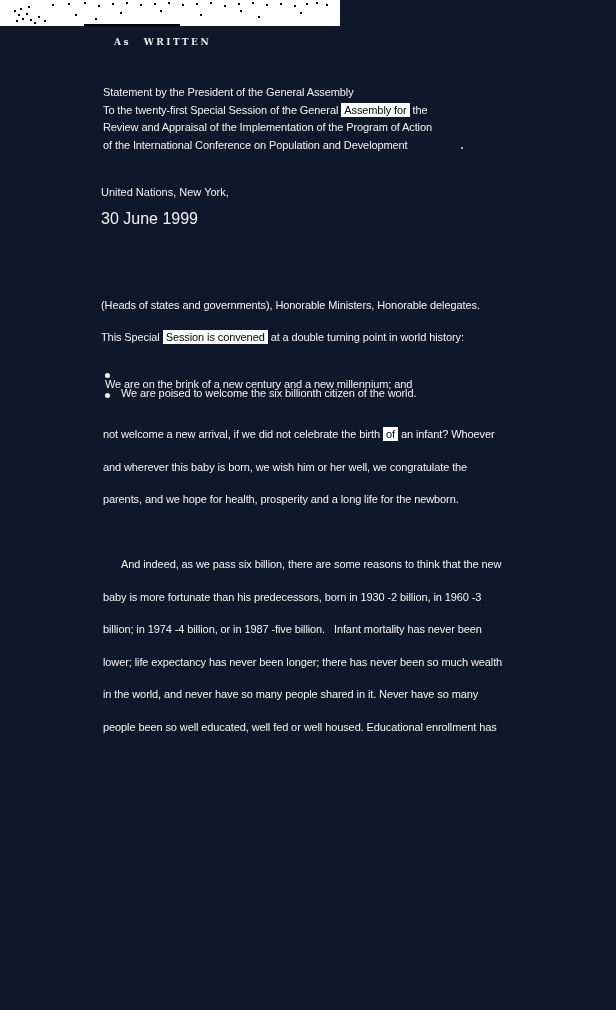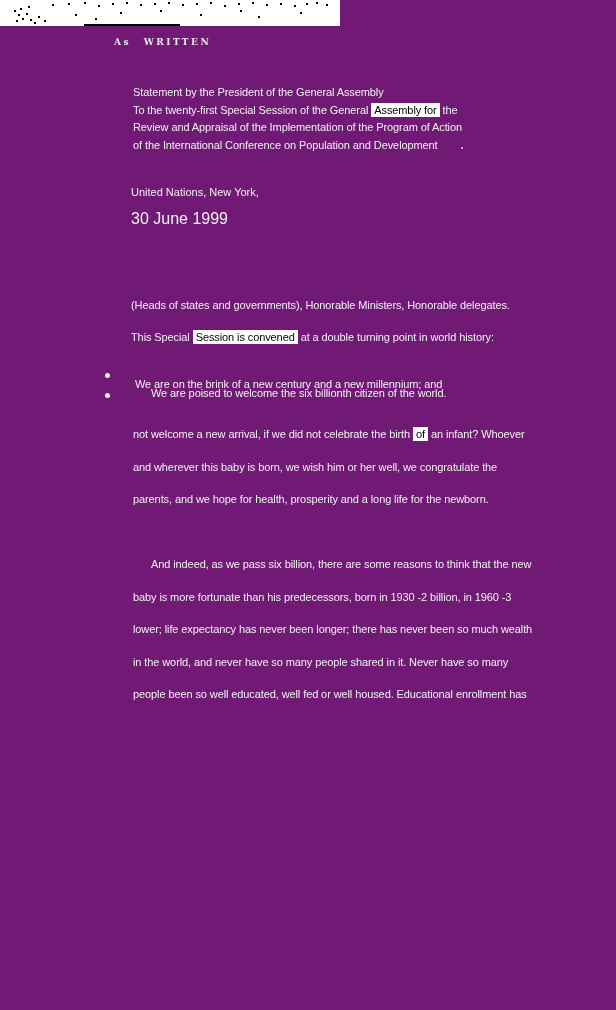--- a/index.html
+++ b/index.html
@@ -5,21 +5,21 @@
   html, body { margin: 0; padding: 0; }
   body {
     width: 616px; height: 1010px;
     background: #000;
     font-family: "Liberation Sans", sans-serif;
     position: relative;
     overflow: hidden;
   }
   .canvas {
     position: absolute; inset: 0;
-    background: #701a75;
+    background: #0f172a;
     color: #f2f2f2;
   }
 
   
   .scan-strip {
     position: absolute; left: 0; top: 0;
     width: 340px; height: 26px;
     background: #ffffff;
   }
   .scan-strip::after {
@@ -45,21 +45,21 @@
   .stamp-note {
     position: absolute; left: 114px; top: 37px;
     font-family: "DejaVu Serif", serif;
     font-weight: bold; font-size: 9px;
     letter-spacing: 2.5px; word-spacing: 7px;
     color: #e9e9e9;
     white-space: pre;
   }
 
   
-  .line { white-space: pre; margin-left: 30px; }
+  .line { white-space: pre; }
   .title-block {
     position: absolute; left: 103px; top: 84px;
     font-size: 11px; line-height: 17.5px;
     letter-spacing: -0.1px;
   }
   .hl {
     background: #ffffff; color: #000000;
     padding: 1px 3px;
   }
   .stray-dot {
@@ -127,18 +127,19 @@
 
   <div class="para p1">
     <div class="line"><span>not welcome a new arrival, if we did not celebrate the birth </span><span class="hl">of</span><span> an infant? Whoever</span></div>
     <div class="line">and wherever this baby is born, we wish him or her well, we congratulate the</div>
     <div class="line">parents, and we hope for health, prosperity and a long life for the newborn.</div>
   </div>
 
   <div class="para p2">
     <div class="line indent">And indeed, as we pass six billion, there are some reasons to think that the new</div>
     <div class="line">baby is more fortunate than his predecessors, born in 1930 -2 billion, in 1960 -3</div>
+    <div class="line">billion; in 1974 -4 billion, or in 1987 -five billion.   Infant mortality has never been</div>
     <div class="line">lower; life expectancy has never been longer; there has never been so much wealth</div>
     <div class="line">in the world, and never have so many people shared in it. Never have so many</div>
     <div class="line">people been so well educated, well fed or well housed. Educational enrollment has</div>
   </div>
 
 </div>
 
 </body></html>

